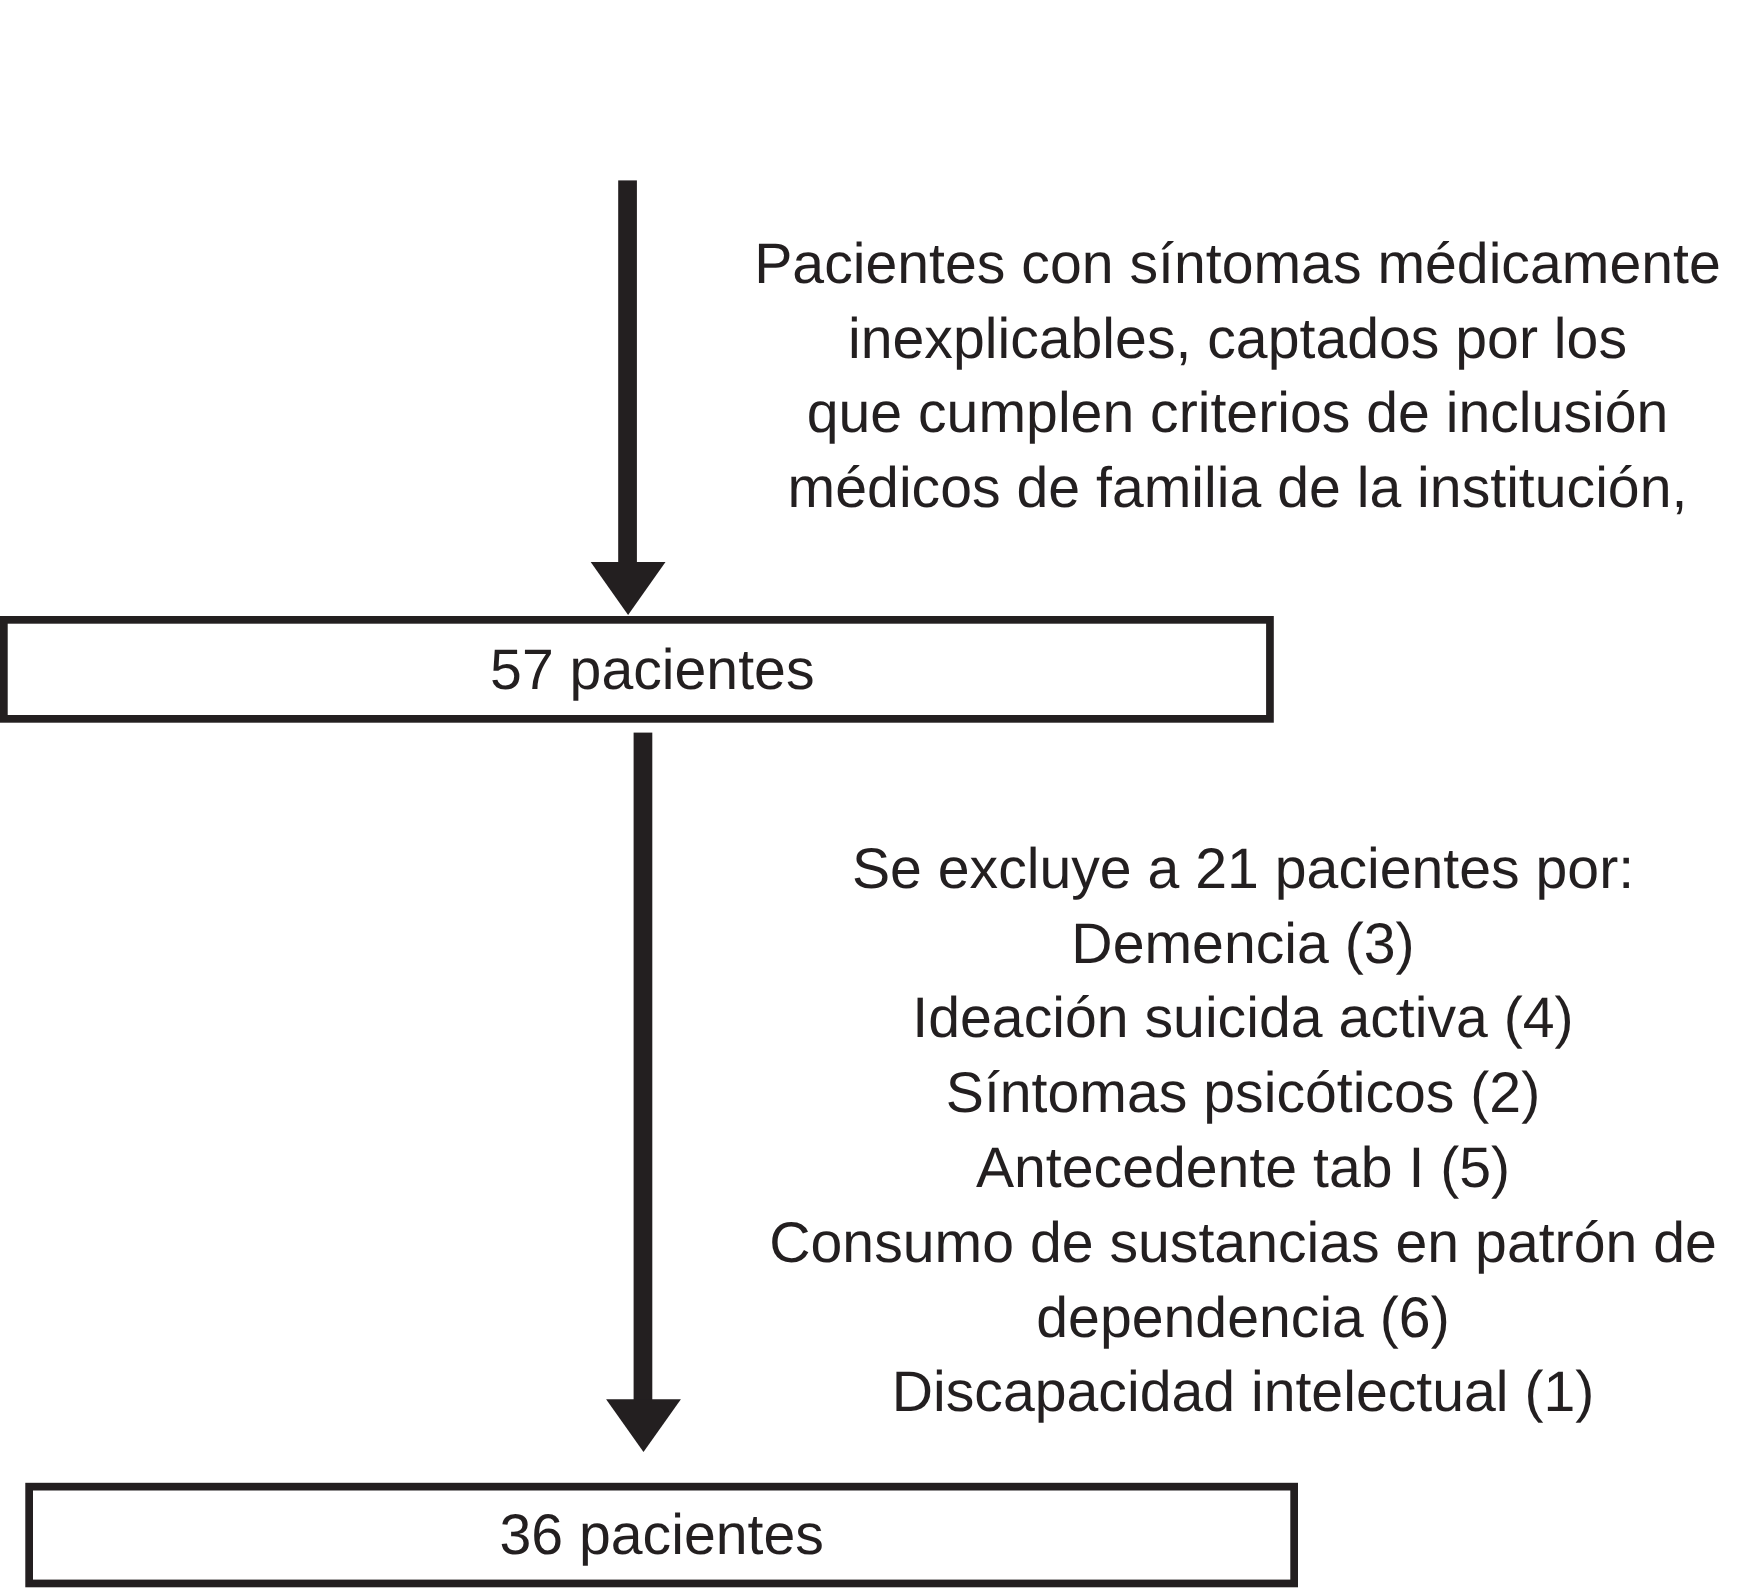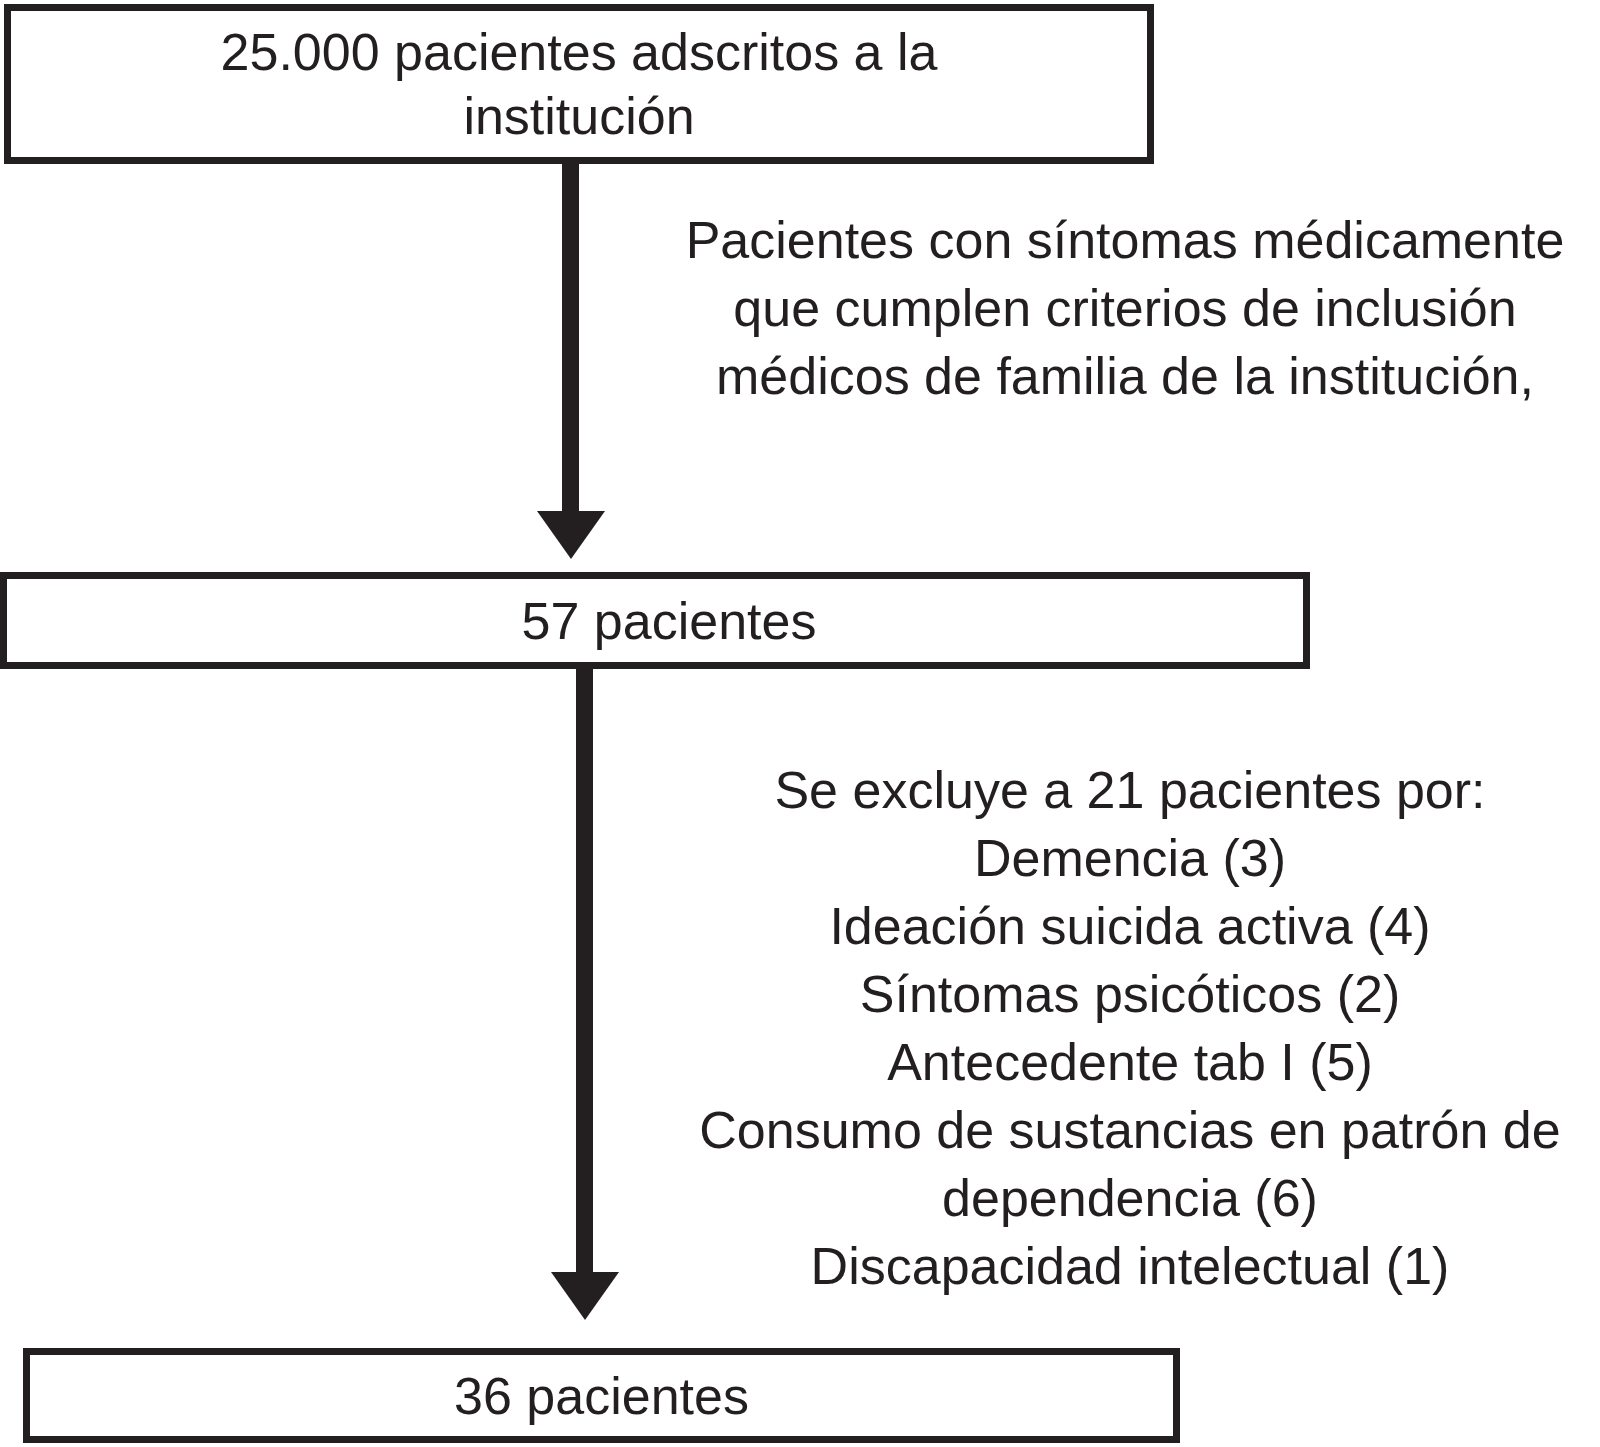--- a/index.html
+++ b/index.html
@@ -24,21 +24,21 @@
     display: flex;
     flex-direction: column;
     align-items: center;
     justify-content: center;
     text-align: center;
     font-size: 52px;
     line-height: 64px;
     color: #231f20;
   }
   #box-start  { left: 4px;  top: 4px;    width: 1150px; height: 160px; }
-  #box-middle { left: 0px;  top: 572px;  width: 1310px; height: 97px; padding-left: 28px;  }
+  #box-middle { left: 0px;  top: 560px;  width: 1158px; height: 97px; padding-left: 28px;  }
   #box-end    { left: 23px; top: 1348px; width: 1157px; height: 95px; justify-content: center;  }
 
   .arrow-shaft {
     position: absolute;
     width: 17px;
     background: #231f20;
   }
   #shaft-1 { left: 562px; top: 164px; height: 350px; }
   #shaft-2 { left: 576px; top: 666px; height: 608px; }
 
@@ -62,30 +62,27 @@
     color: #231f20;
   }
   #note-inclusion { left: 650px; top: 206px; text-align: center; }
   #note-exclusion { left: 655px; top: 756px; }
 </style>
 </head>
 <body>
 
 <div class="canvas">
 
-  <div class="node" id="box-start">
-    <div>25.000 pacientes adscritos a la</div>
-    <div>institución</div>
-  </div>
 
   <div class="arrow-shaft" id="shaft-1"></div>
   <div class="arrow-head" id="head-1"></div>
 
   <div class="note" id="note-inclusion">
     <div>Pacientes con síntomas médicamente</div>
+    <div>inexplicables, captados por los</div>
     <div>que cumplen criterios de inclusión</div>
     <div>médicos de familia de la institución,</div>
   </div>
 
   <div class="node" id="box-middle">
     <div>57 pacientes</div>
   </div>
 
   <div class="arrow-shaft" id="shaft-2"></div>
   <div class="arrow-head" id="head-2"></div>

